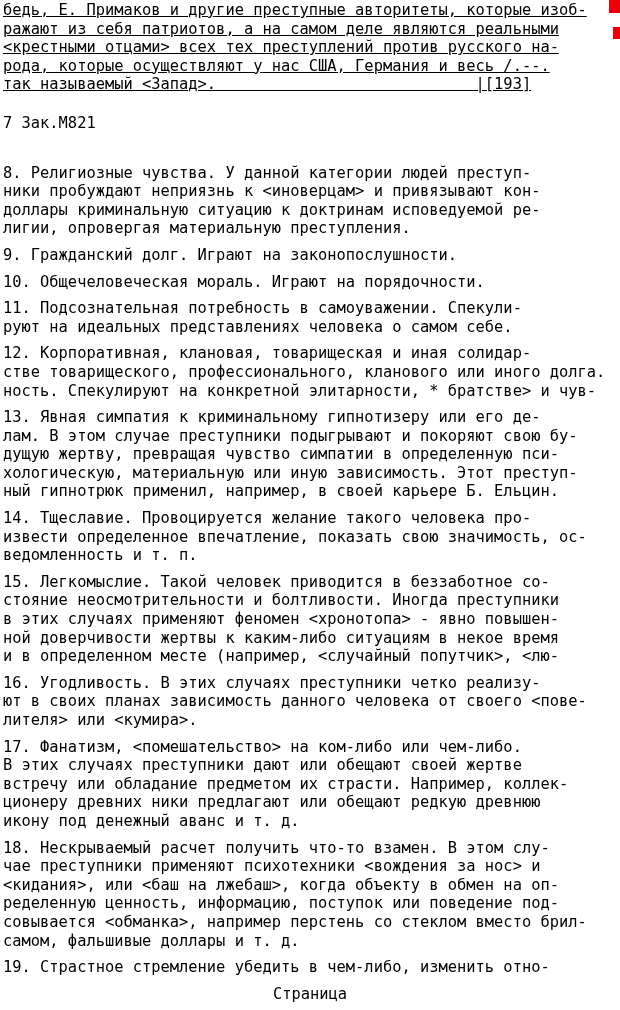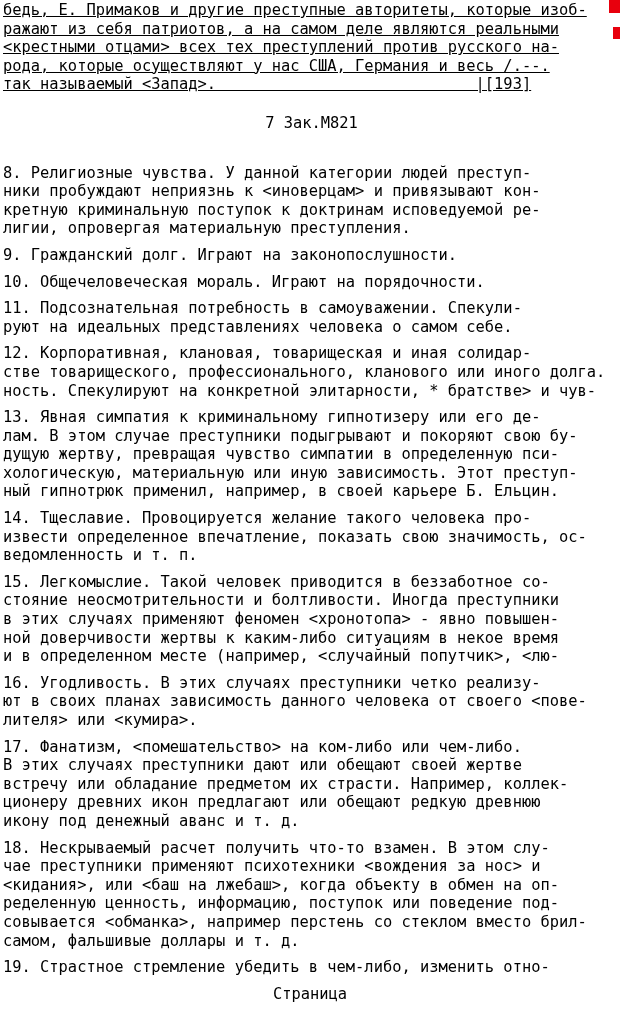--- a/index.html
+++ b/index.html
@@ -12,21 +12,21 @@
     position: relative;
     font-family: "DejaVu Sans Mono", "Liberation Mono", monospace;
   }
   #doc {
     padding: 1px 0 0 3px;
     font-size: 15.4px;
     line-height: 18.6px;
   }
   .block { margin: 0 0 8px 0; }
   .block[data-block="intro"] { margin-bottom: 20px; text-decoration: underline; }
-  .block[data-block="zak"]   { margin-bottom: 31px; text-align: center; }
+  .block[data-block="zak"]   { margin-bottom: 31px; }
   .block[data-block="p19"]   { margin-bottom: 8px; }
   .line { white-space: pre; }
   #footer {
     text-align: center;
     font-size: 15.4px;
     line-height: 18.6px;
   }
   .red-mark { position: absolute; }
   #mark1 { right: 0; top: 0;    width: 11px; height: 13px; }
   #mark2 { right: 0; top: 27px; width: 7px;  height: 12px; }
@@ -41,21 +41,21 @@
       <div class="line">&lt;крестными отцами&gt; всех тех преступлений против русского на-</div>
       <div class="line">рода, которые осуществляют у нас США, Германия и весь /.--.</div>
       <div class="line">так называемый &lt;Запад&gt;.                            |[193]</div>
     </div>
     <div class="block" data-block="zak">
       <div class="line">7 Зак.М821</div>
     </div>
     <div class="block" data-block="p8">
       <div class="line">8. Религиозные чувства. У данной категории людей преступ-</div>
       <div class="line">ники пробуждают неприязнь к &lt;иноверцам&gt; и привязывают кон-</div>
-      <div class="line">кретную криминальную поступок к доктринам исповедуемой ре-</div>
+      <div class="line">доллары криминальную ситуацию к доктринам исповедуемой ре-</div>
       <div class="line">лигии, опровергая материальную преступления.</div>
     </div>
     <div class="block" data-block="p9">
       <div class="line">9. Гражданский долг. Играют на законопослушности.</div>
     </div>
     <div class="block" data-block="p10">
       <div class="line">10. Общечеловеческая мораль. Играют на порядочности.</div>
     </div>
     <div class="block" data-block="p11">
       <div class="line">11. Подсознательная потребность в самоуважении. Спекули-</div>
@@ -87,21 +87,21 @@
     </div>
     <div class="block" data-block="p16">
       <div class="line">16. Угодливость. В этих случаях преступники четко реализу-</div>
       <div class="line">ют в своих планах зависимость данного человека от своего &lt;пове-</div>
       <div class="line">лителя&gt; или &lt;кумира&gt;.</div>
     </div>
     <div class="block" data-block="p17">
       <div class="line">17. Фанатизм, &lt;помешательство&gt; на ком-либо или чем-либо.</div>
       <div class="line">В этих случаях преступники дают или обещают своей жертве</div>
       <div class="line">встречу или обладание предметом их страсти. Например, коллек-</div>
-      <div class="line">ционеру древних икон предлагают или обещают редкую древнюю</div>
+      <div class="line">ционеру древних ники предлагают или обещают редкую древнюю</div>
       <div class="line">икону под денежный аванс и т. д.</div>
     </div>
     <div class="block" data-block="p18">
       <div class="line">18. Нескрываемый расчет получить что-то взамен. В этом слу-</div>
       <div class="line">чае преступники применяют психотехники &lt;вождения за нос&gt; и</div>
       <div class="line">&lt;кидания&gt;, или &lt;баш на лжебаш&gt;, когда объекту в обмен на оп-</div>
       <div class="line">ределенную ценность, информацию, поступок или поведение под-</div>
       <div class="line">совывается &lt;обманка&gt;, например перстень со стеклом вместо брил-</div>
       <div class="line">самом, фальшивые доллары и т. д.</div>
     </div>

